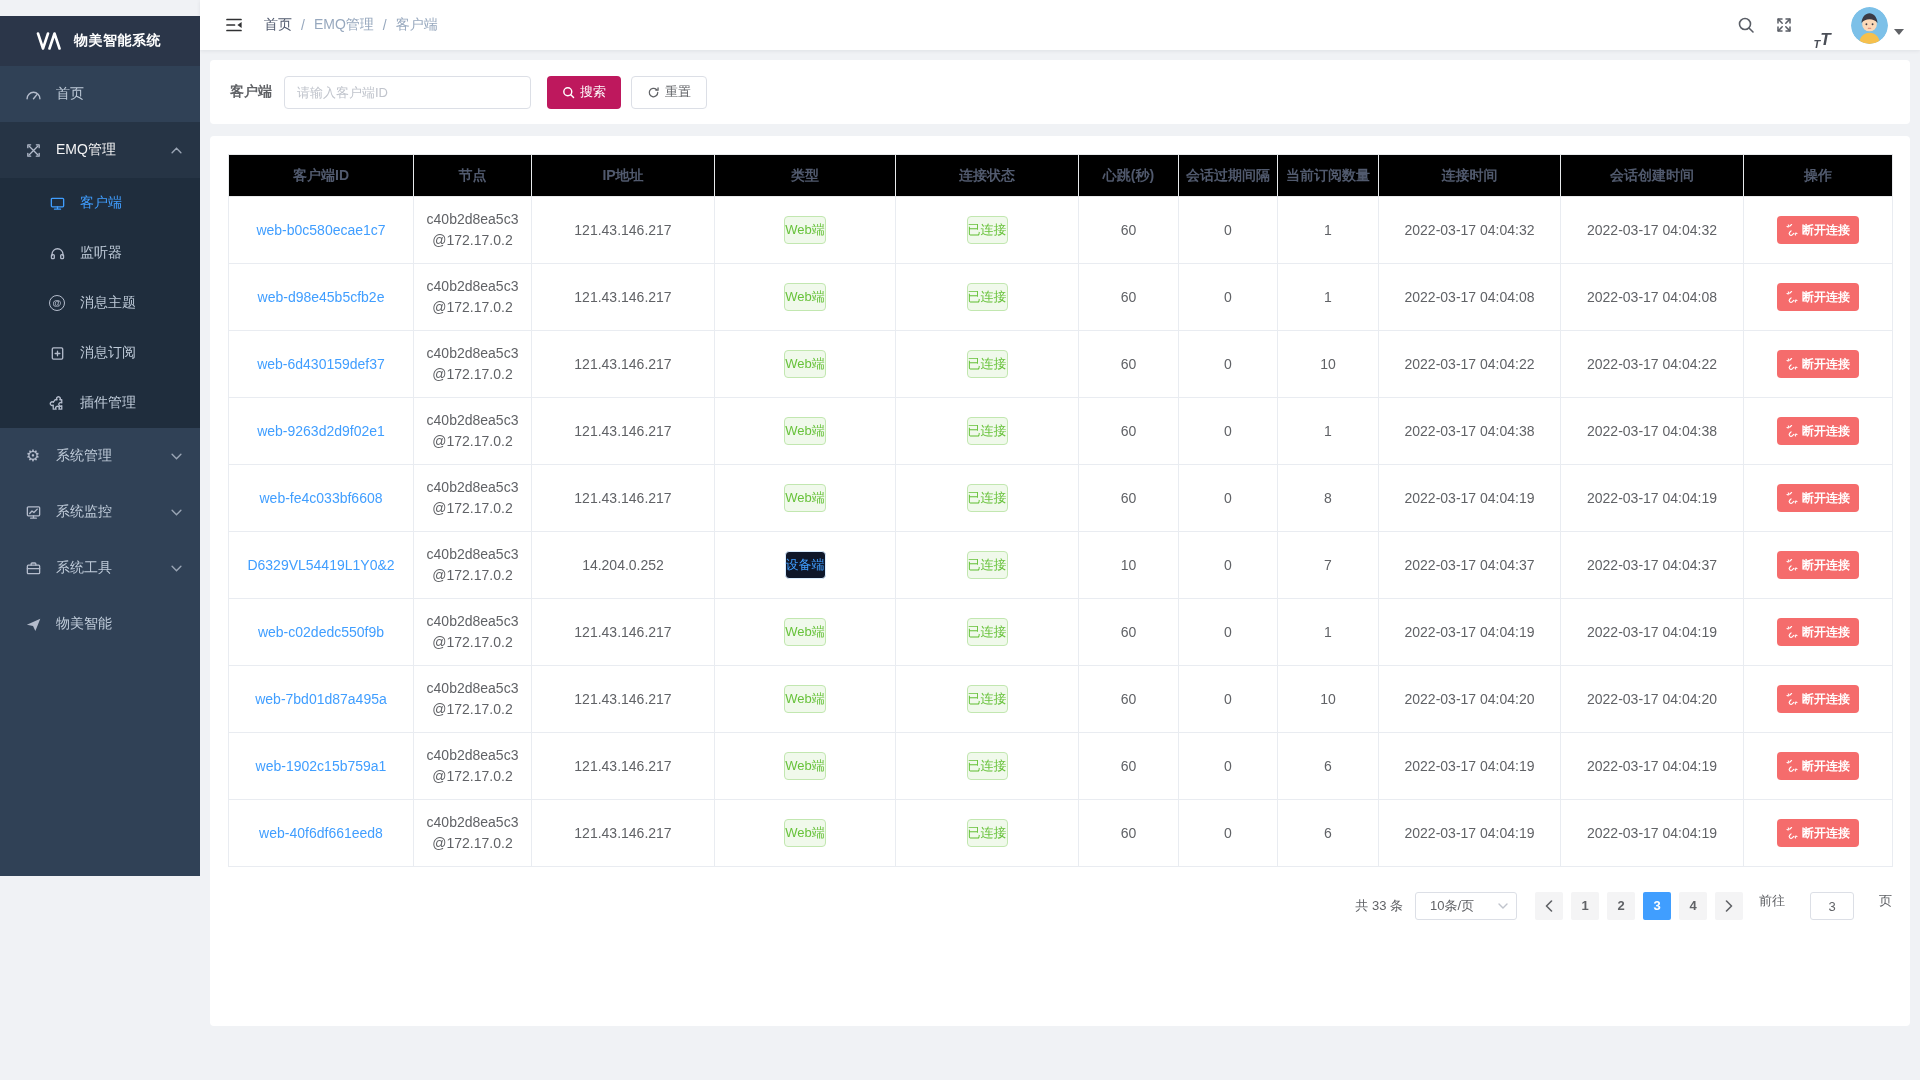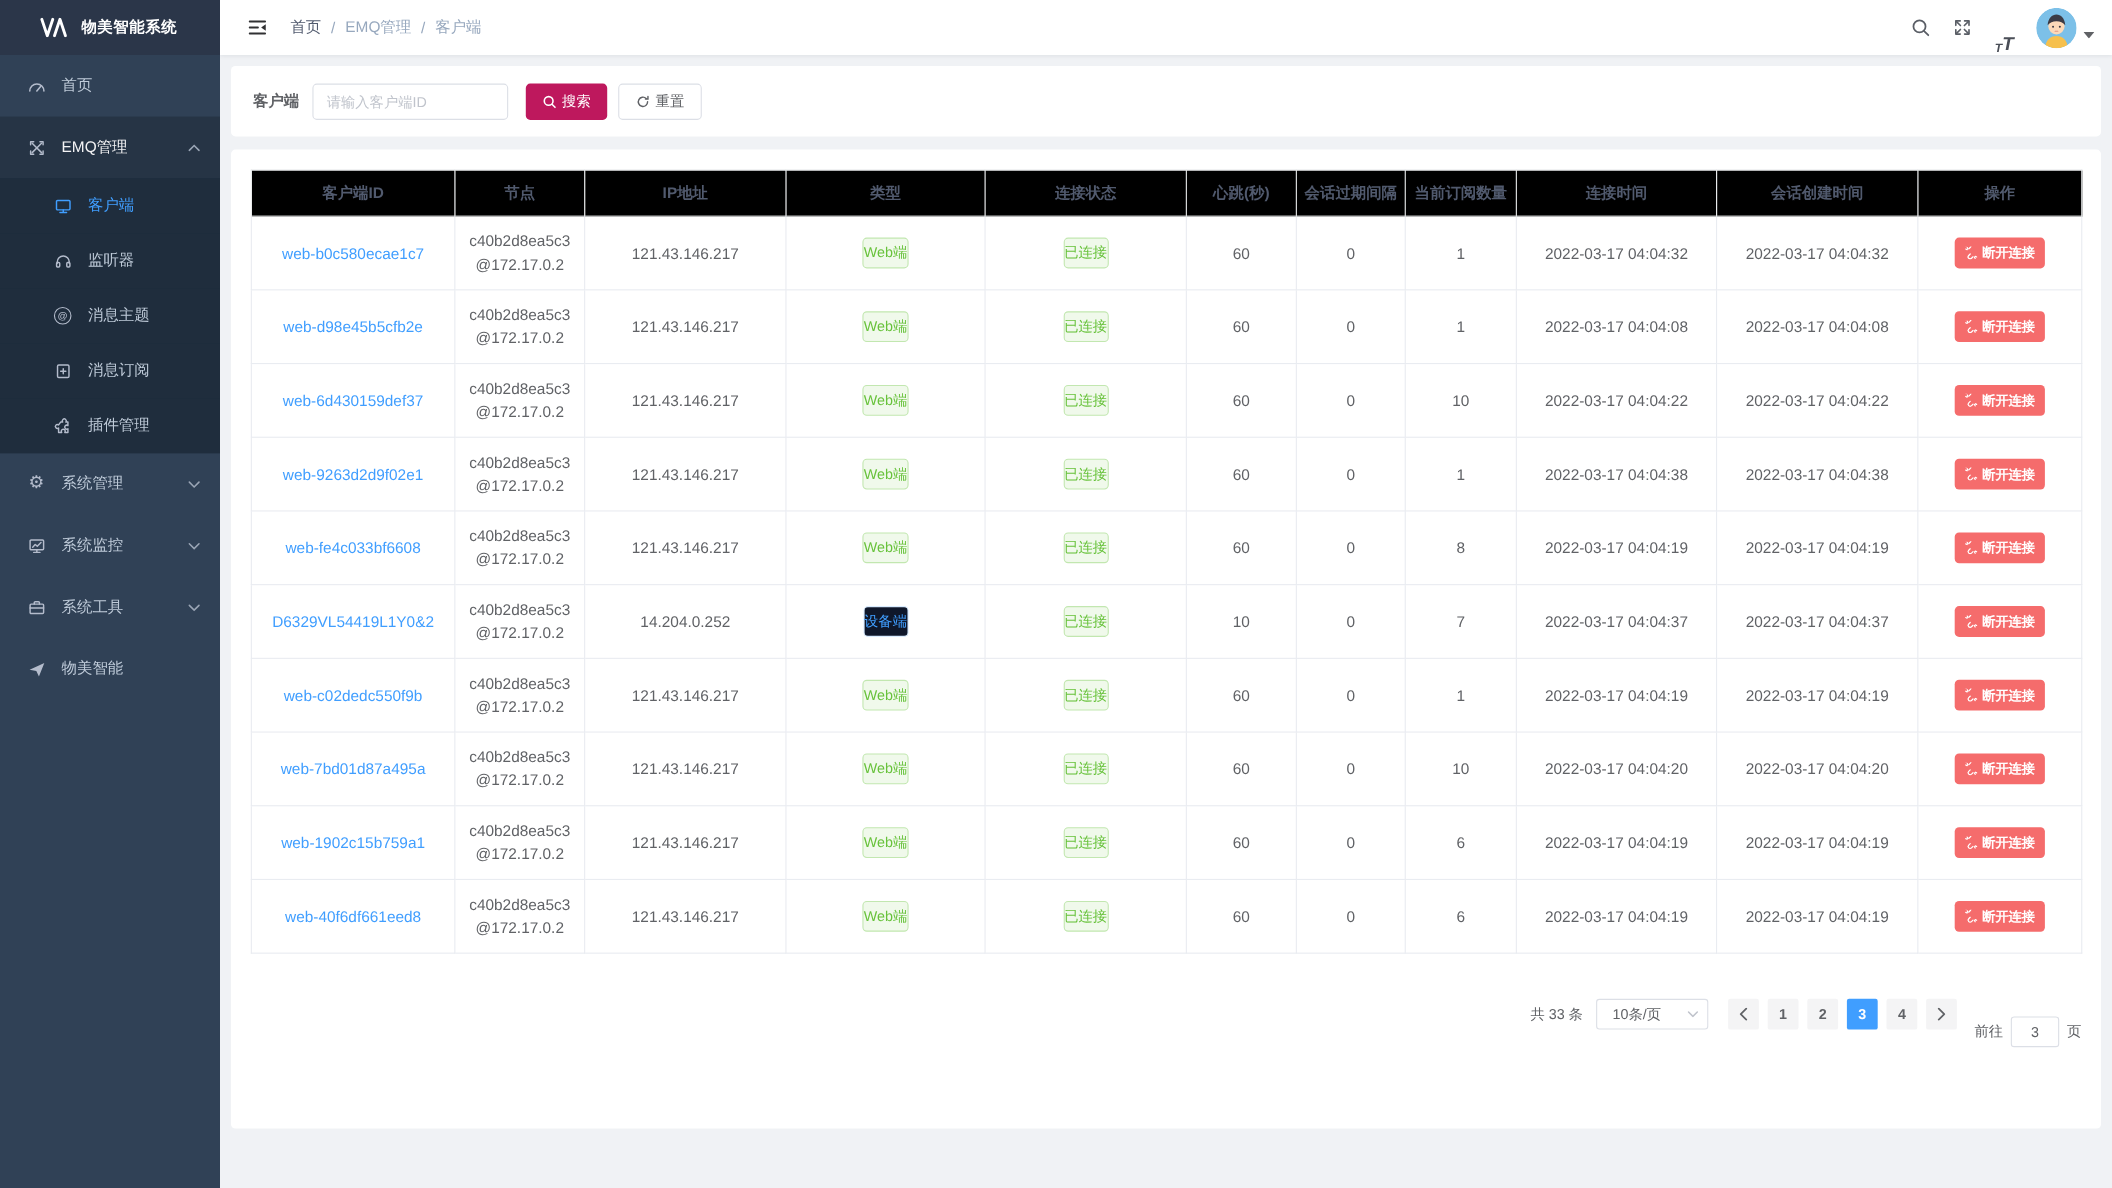--- a/index.html
+++ b/index.html
@@ -1,20 +1,20 @@
 <!DOCTYPE html>
 <html><head>
 <meta charset="utf-8">
 <style>
   * { margin:0; padding:0; box-sizing:border-box; }
   html,body { width:1920px; height:1080px; overflow:hidden; background:#f0f2f5;
     font-family:"Liberation Sans","DejaVu Sans",sans-serif; font-size:14px; }
 
   
-  .sidebar { position:absolute; left:0; top:0; width:200px; height:1080px; background:#304156; z-index:20; }
+  .sidebar { position:absolute; left:0; top:16px; width:200px; height:860px; background:#304156; z-index:20; }
   .logo { height:50px; background:#2b3649; display:flex; align-items:center; padding-left:36px; gap:12px; }
   .logo-text { color:#fff; font-weight:700; font-size:14px; letter-spacing:.5px; }
   .menu-item { height:56px; display:flex; align-items:center; padding:0 10px 0 24px; color:#bfcbd9;
     font-size:14px; cursor:pointer; position:relative; }
   .mi-icon { width:18px; height:18px; margin-right:14px; display:flex; align-items:center; justify-content:center; color:#b4bccc; flex:none; }
   .chevron { position:absolute; right:18px; color:#9aa5b5; display:flex; }
   .chevron.up svg { transform:rotate(180deg); }
   .menu-item.parent-active { background:#263445; color:#f4f4f5; }
   .submenu { background:#1f2d3d; }
   .submenu .menu-item { height:50px; padding-left:48px; background:#1f2d3d; }
@@ -38,21 +38,21 @@
   .tt .t-sm { font-size:11px; } .tt .t-lg { font-size:17px; }
   .avatar-wrap { display:flex; align-items:center; margin-left:10px; cursor:pointer; }
   .avatar { width:37px; height:37px; border-radius:50%; overflow:hidden; display:block; }
   .caret { color:#606266; margin-left:6px; margin-top:14px; display:flex; }
 
   
   .content { position:absolute; left:200px; top:50px; width:1720px; height:1030px; }
   .search-card { margin:10px 10px 0; height:64px; background:#fff; border-radius:4px;
     display:flex; align-items:center; padding:0 20px; }
   .search-label { font-weight:700; color:#606266; }
-  .search-input { width:178px; height:33px; border:1px solid #dcdfe6; border-radius:4px;
+  .search-input { width:247px; height:33px; border:1px solid #dcdfe6; border-radius:4px;
     padding:0 12px; font-size:13px; color:#606266; margin-left:12px; outline:none;
     font-family:"Liberation Sans","DejaVu Sans",sans-serif; }
   .search-input::placeholder { color:#c0c4cc; }
   .btn { height:33px; border:none; border-radius:4px; font-size:13px; display:inline-flex;
     align-items:center; gap:5px; padding:0 15px; cursor:pointer;
     font-family:"Liberation Sans","DejaVu Sans",sans-serif; }
   .btn-primary { background:#be185d; color:#fff; margin-left:16px; }
   .btn-plain { background:#fff; border:1px solid #dcdfe6; color:#606266; margin-left:10px; }
 
   .table-card { margin:12px 10px 0; height:890px; background:#fff; border-radius:4px; padding:18px; }
@@ -71,21 +71,21 @@
   .pagination { display:flex; align-items:center; justify-content:flex-end; margin-top:25px;
     font-size:13px; color:#606266; }
   .pg-size { width:102px; height:28px; border:1px solid #dcdfe6; border-radius:3px; background:#fff;
     display:flex; align-items:center; justify-content:space-between; padding:0 8px 0 14px;
     margin:0 14px 0 12px; cursor:pointer; color:#606266; }
   .pg-size .sel-caret { color:#c0c4cc; display:flex; }
   .pg-btn { min-width:28px; height:28px; line-height:28px; text-align:center; background:#f4f4f5;
     color:#606266; border-radius:2px; margin:0 4px; font-weight:700; cursor:pointer; font-size:13px;
     display:inline-flex; align-items:center; justify-content:center; }
   .pg-btn.active { background:#409eff; color:#fff; }
-  .pg-goto { display:flex; align-items:center; margin-left:12px; gap:7px;margin-top:32px; }
+  .pg-goto { display:flex; margin-left:12px; gap:25px; }
   .pg-input { width:44px; height:28px; border:1px solid #dcdfe6; border-radius:3px; text-align:center;
     font-size:13px; color:#606266; outline:none; font-family:"Liberation Sans","DejaVu Sans",sans-serif; }
 </style>
 <title>物美智能系统</title></head>
 <body>
 
 <aside class="sidebar">
   <div class="logo">
     <span style="display:flex">
       <svg width="26" height="18" viewBox="0 0 26 18" fill="none" stroke="#fff" stroke-width="2.6" stroke-linecap="round" stroke-linejoin="round">

